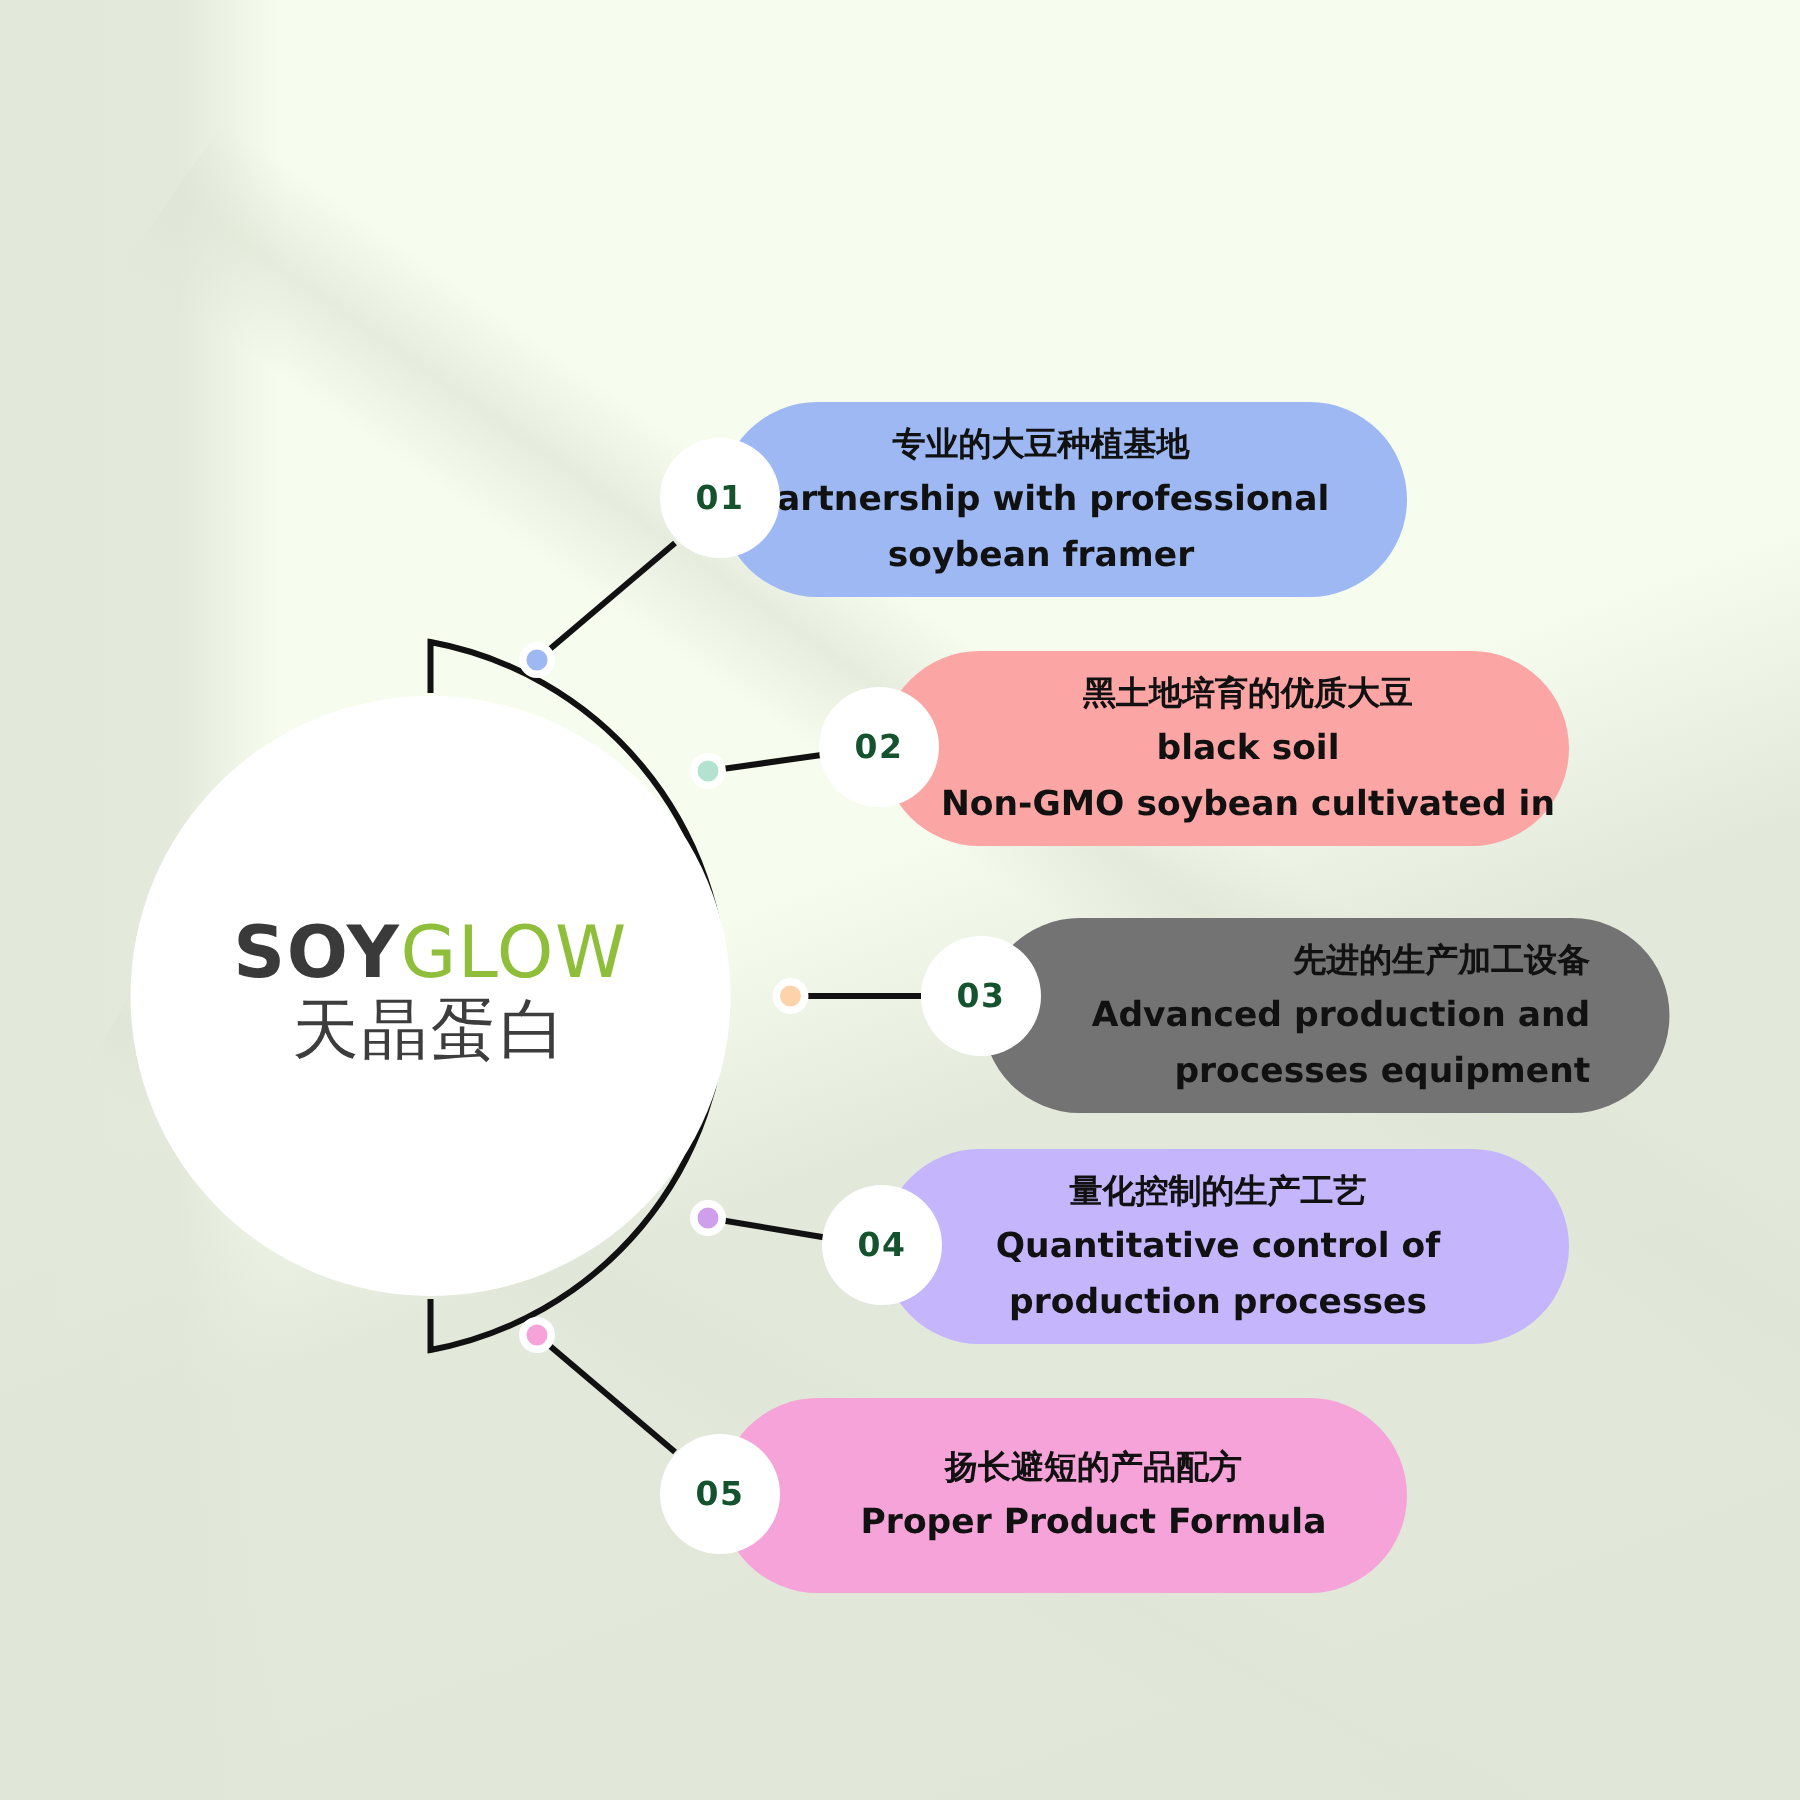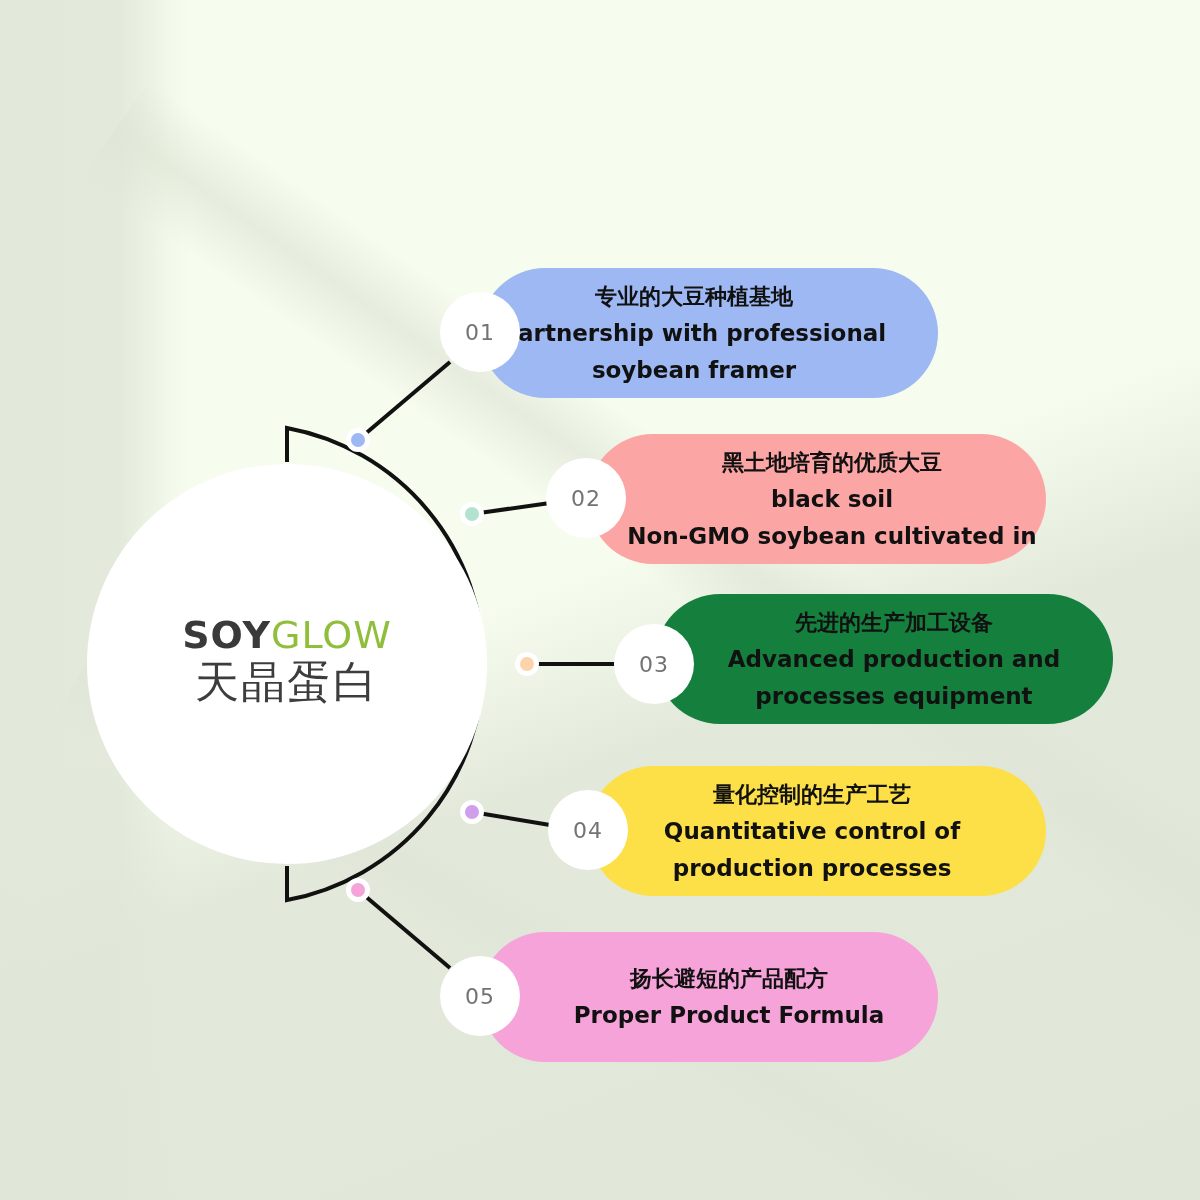--- a/index.html
+++ b/index.html
@@ -12,31 +12,31 @@
   }
   .streak { position:absolute; left:150px; top:80px; width:1400px; height:120px;
             background:linear-gradient(180deg, rgba(223,230,214,0) 0%, rgba(223,230,214,0.7) 50%, rgba(223,230,214,0) 100%);
             transform:rotate(35deg); transform-origin:0 0; }
   .streak2 { position:absolute; left:100px; top:640px; width:1400px; height:90px;
             background:linear-gradient(180deg, rgba(223,230,214,0) 0%, rgba(223,230,214,0.6) 50%, rgba(223,230,214,0) 100%);
             transform:rotate(30deg); transform-origin:0 0; }
   svg.lines { position:absolute; left:0; top:0; }
   .hub { position:absolute; left:87px; top:464px; width:400px; height:400px; border-radius:50%;
          background:#ffffff; display:flex; flex-direction:column; align-items:center; justify-content:center; }
-  .logo-en { font-family:"DejaVu Sans", sans-serif; font-size:38px; letter-spacing:1px; line-height:1; margin-top:-6px; }
+  .logo-en { font-family:"DejaVu Sans", sans-serif; font-size:48px; letter-spacing:1px; line-height:1; margin-top:-6px; }
   .logo-en .soy { color:#3a3a3a; font-weight:bold; }
   .logo-en .glow { color:#8fbf3a; font-weight:normal; }
   .logo-cn { font-size:44px; color:#3d3d3d; margin-top:4px; letter-spacing:2px; line-height:1.1; }
   .pill { position:absolute; height:130px; border-radius:65px; display:flex; flex-direction:column;
           align-items:center; justify-content:center; text-align:center; color:#111;
           font-weight:bold; font-size:23px; line-height:37px; }
   .pill .cn { font-size:22px; }
   .num { position:absolute; width:80px; height:80px; border-radius:50%; background:#ffffff;
-         display:flex; align-items:center; justify-content:center; font-size:22px; color:#737373;
-         letter-spacing:1px; }
+         display:flex; align-items:center; justify-content:center; font-size:22px; color:#14532d;
+         letter-spacing:1px;font-weight:bold; }
   .dot { position:absolute; width:14px; height:14px; border-radius:50%; border:5px solid #ffffff; }
 </style>
 </head>
 <body>
 
 <div class="bg"></div>
 <div class="streak"></div>
 <div class="streak2"></div>
 
 <svg class="lines" width="1200" height="1200">
@@ -74,30 +74,30 @@
 
 <div class="pill" style="left:588px; top:434px; width:458px; background:#fca5a5;">
   <div style="margin-left:30px;">
     <div class="cn">黑土地培育的优质大豆</div>
     <div>black soil</div>
     <div>Non-GMO soybean cultivated in</div>
   </div>
 </div>
 <div class="num" style="left:546px; top:458px;text-align:right;">02</div>
 
-<div class="pill" style="left:655px; top:594px; width:458px; background:#15803d;">
+<div class="pill" style="left:655px; top:612px; width:458px; background:#737373;text-align:right;">
   <div style="margin-left:20px;">
     <div class="cn">先进的生产加工设备</div>
     <div>Advanced production and</div>
     <div>processes equipment</div>
   </div>
 </div>
 <div class="num" style="left:614px; top:624px;">03</div>
 
-<div class="pill" style="left:588px; top:766px; width:458px; background:#fde047;">
+<div class="pill" style="left:588px; top:766px; width:458px; background:#c4b5fd;">
   <div style="margin-left:-10px;">
     <div class="cn">量化控制的生产工艺</div>
     <div>Quantitative control of</div>
     <div>production processes</div>
   </div>
 </div>
 <div class="num" style="left:548px; top:790px;">04</div>
 
 <div class="pill" style="left:480px; top:932px; width:458px; background:#f5a3d8;">
   <div style="margin-left:40px;">

